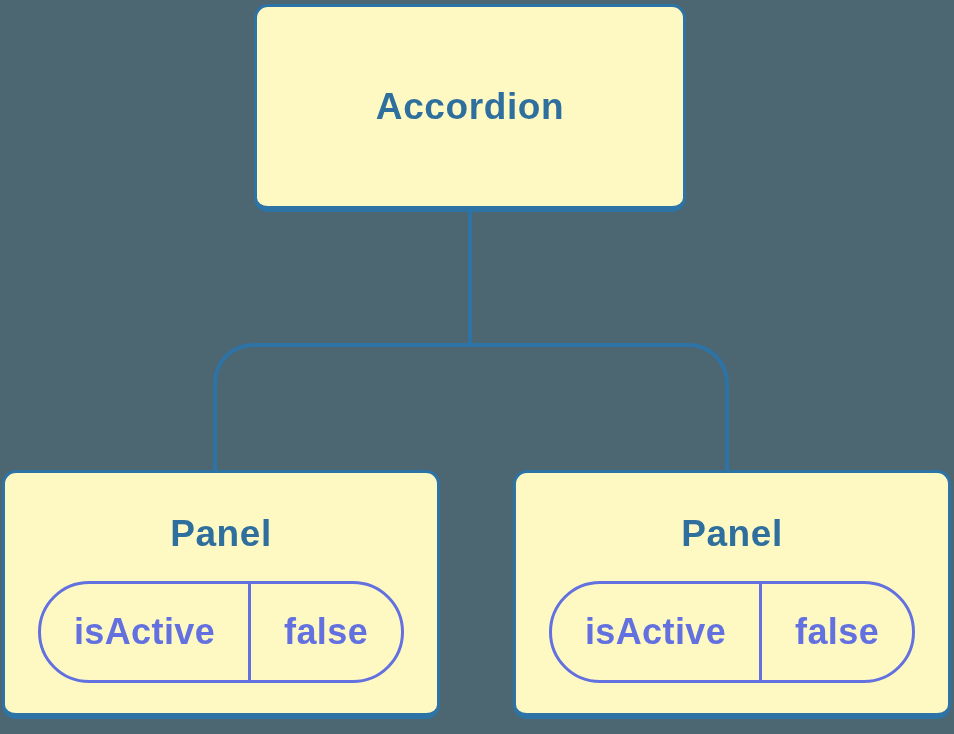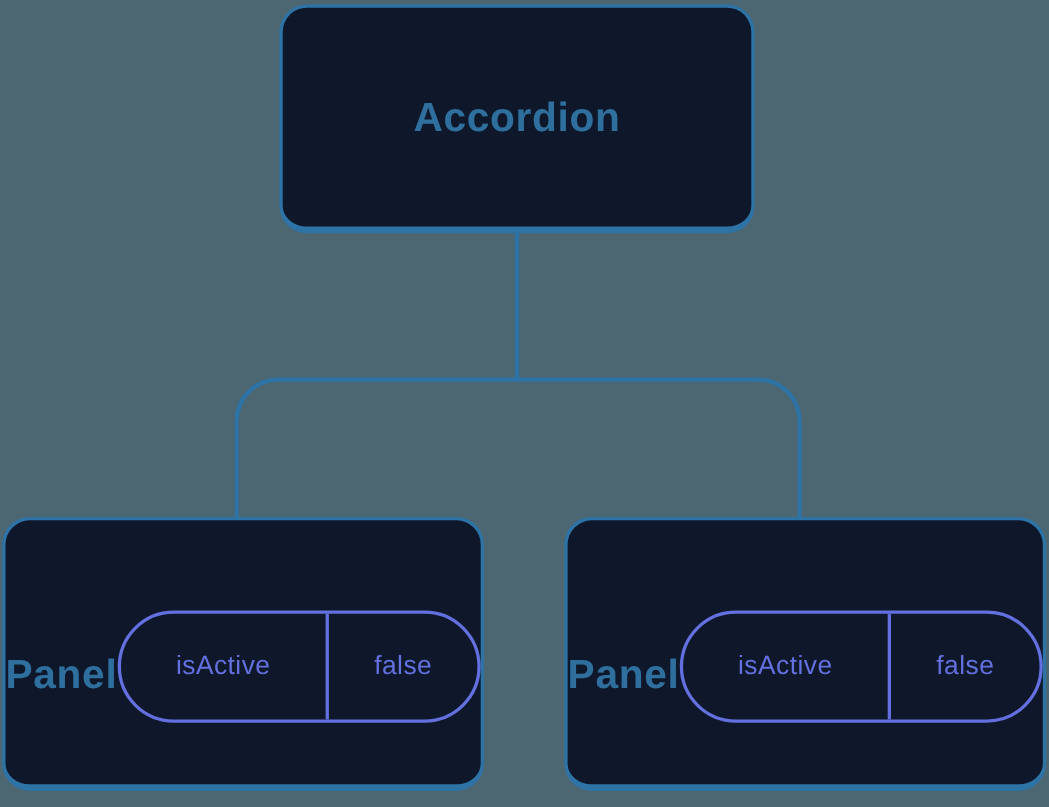--- a/index.html
+++ b/index.html
@@ -6,24 +6,24 @@
   .canvas {
     position: relative;
     width: 954px;
     height: 734px;
     background: #4C6672;
     overflow: hidden;
     font-family: "Liberation Sans", sans-serif;
   }
   .node {
     position: absolute;
-    background: #0f172a;
+    background: #fef9c3;
     border: 3px solid #2E73A6;
     border-bottom-width: 6px;
-    border-radius: 25px;
+    border-radius: 14px;
     box-sizing: border-box;
   }
   .node-label {
     color: #2F6F9E;
     font-size: 37px;
     font-weight: 600;
     letter-spacing: 0.6px;
   }
   .root-node {
     left: 254px;
@@ -51,37 +51,37 @@
     border: 4px solid #2E73A6;
     border-bottom: none;
     border-radius: 40px 40px 0 0;
     box-sizing: border-box;
   }
   .panel-node {
     top: 470px;
     width: 438px;
     height: 249px;
     display: flex;
-    flex-direction: row;
+    flex-direction: column;
     align-items: center;
   }
   .panel-left  { left: 2px; }
   .panel-right { left: 513px; }
   .panel-node .node-label { margin-top: 40px; }
   .state-pill {
     margin-top: 26px;
     width: 366px;
     height: 102px;
     border: 3px solid #6370DF;
     border-radius: 60px;
     box-sizing: border-box;
     display: flex;
     color: #6370DF;
-    font-size: 24px;
-    font-weight: 400;
+    font-size: 36px;
+    font-weight: 700;
     letter-spacing: 0.4px;
   }
   .pill-key {
     flex: 58;
     display: flex;
     align-items: center;
     justify-content: center;
     border-right: 3px solid #6370DF;
   }
   .pill-value {

